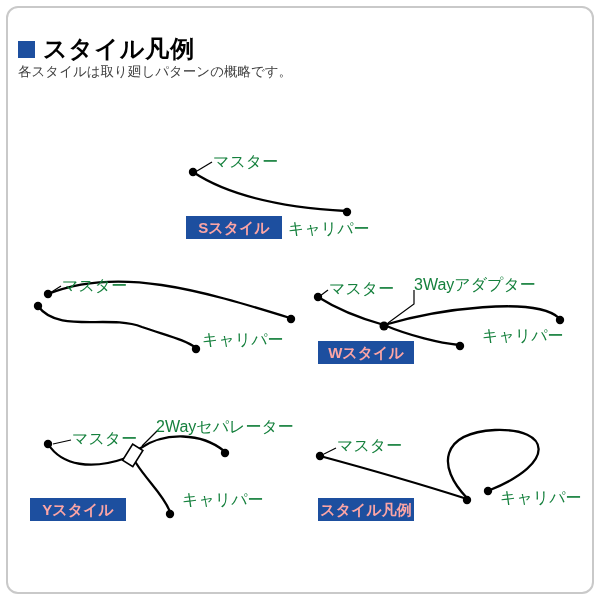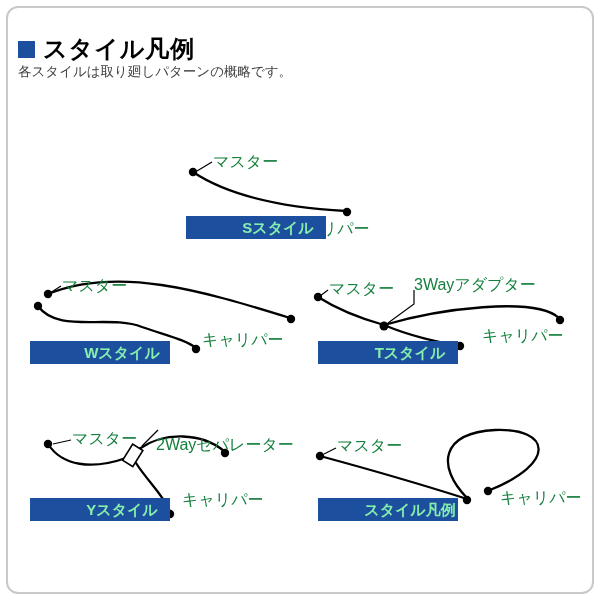--- a/index.html
+++ b/index.html
@@ -12,22 +12,22 @@
     pointer-events:none;
   }
   .title-row { position:absolute; left:18px; top:33px; display:flex; align-items:center; gap:8px; }
   .title-square { width:17px; height:17px; background:#1d4f9f; }
   .title-text { font-size:24px; font-weight:bold; color:#000; letter-spacing:1px; }
   .note { position:absolute; left:18px; font-size:13.5px; color:#404040; white-space:nowrap; }
   .note-1 { top:63px; }
   .note-2 { top:85px; }
   .lbl { position:absolute; font-size:16px; color:#15803d; white-space:nowrap; }
   .stylebox {
-    position:absolute; width:96px; height:23px; background:#1d4f9f; color:#86efac;
-    font-size:15px; font-weight:bold; text-align:center; line-height:23px;padding-left:44px;
+    position:absolute; width:96px; height:23px; background:#1d4f9f; color:#fca5a5;
+    font-size:15px; font-weight:bold; text-align:center; line-height:23px;
   }
   svg.diagram { position:absolute; left:0; top:0; }
   .hose { fill:none; stroke:#000; stroke-width:2.3; stroke-linecap:round; }
   .leader { fill:none; stroke:#000; stroke-width:1.2; }
   .dot { fill:#000; stroke:none; }
   .separator-box { fill:#fff; stroke:#000; stroke-width:1.6; }
 </style>
 </head>
 <body>
 
@@ -98,25 +98,24 @@
   <div class="lbl" style="left:288px; top:219px;">キャリパー</div>
 
   <div class="lbl" style="left:62px; top:276px;">マスター</div>
   <div class="lbl" style="left:202px; top:330px;">キャリパー</div>
 
   <div class="lbl" style="left:329px; top:279px;">マスター</div>
   <div class="lbl" style="left:414px; top:275px;">3Wayアダプター</div>
   <div class="lbl" style="left:482px; top:326px;">キャリパー</div>
 
   <div class="lbl" style="left:72px; top:429px;">マスター</div>
-  <div class="lbl" style="left:156px; top:417px;margin-top:18px;">2Wayセパレーター</div>
+  <div class="lbl" style="left:156px; top:417px;">2Wayセパレーター</div>
   <div class="lbl" style="left:182px; top:490px;">キャリパー</div>
 
   <div class="lbl" style="left:337px; top:436px;">マスター</div>
   <div class="lbl" style="left:500px; top:488px;">キャリパー</div>
 
   <div class="stylebox" style="left:186px; top:216px;">Sスタイル</div>
-  <div class="stylebox" style="left:30px; top:341px;">Wスタイル</div>
-  <div class="stylebox" style="left:318px; top:341px;">Tスタイル</div>
+  <div class="stylebox" style="left:318px; top:341px;">Wスタイル</div>
   <div class="stylebox" style="left:30px; top:498px;">Yスタイル</div>
   <div class="stylebox" style="left:318px; top:498px;">スタイル凡例</div>
 
 </div>
 
 </body></html>

